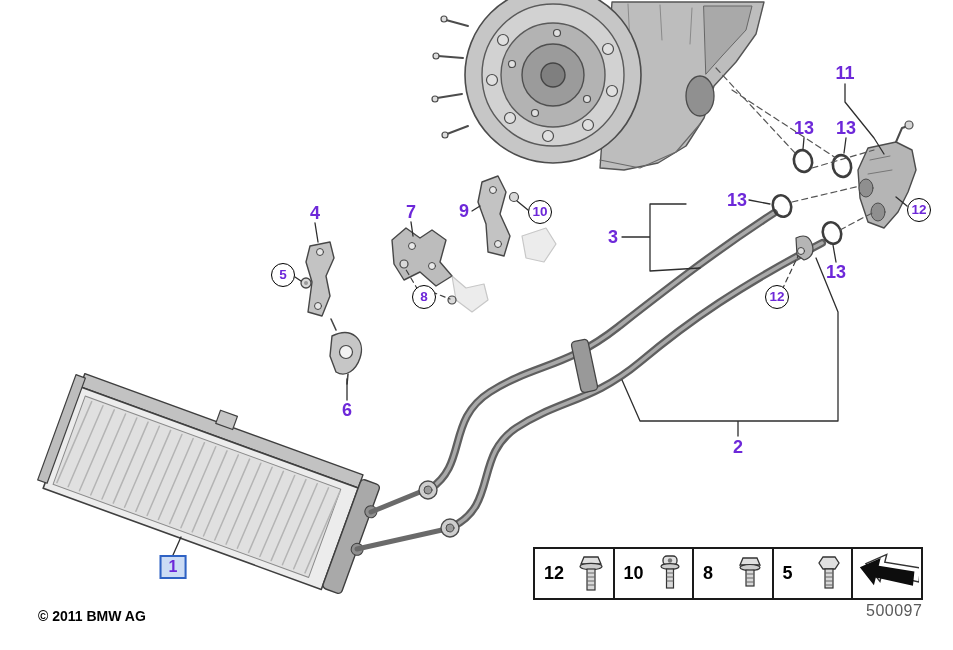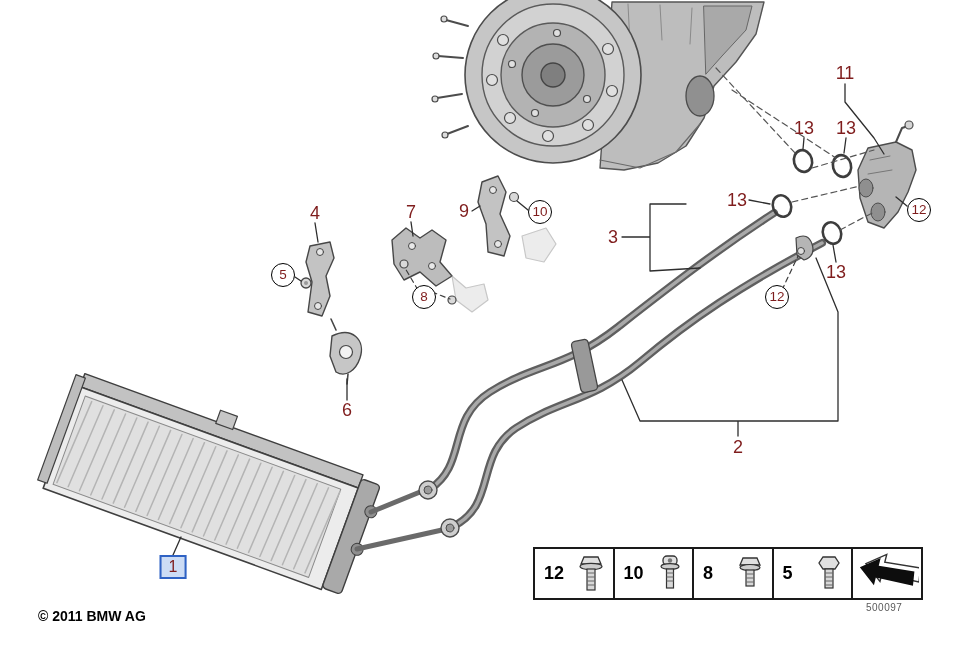--- a/index.html
+++ b/index.html
@@ -1,31 +1,31 @@
 <!DOCTYPE html>
 <html><head>
 <meta charset="utf-8">
 <style>
   * { margin:0; padding:0; box-sizing:border-box; }
   html,body { width:953px; height:650px; background:#fff; font-family:"Liberation Sans", sans-serif; }
   .stage { position:relative; width:953px; height:650px; background:#fff; overflow:hidden; }
   .art { position:absolute; left:0; top:0; }
-  .callout { position:absolute; transform:translate(-50%,-50%); font-weight:normal; color:#7f1d1d; line-height:1; user-select:none;text-align:center; }
+  .callout { position:absolute; transform:translate(-50%,-50%); font-weight:bold; color:#6d28d9; line-height:1; user-select:none;text-align:center; }
   .callout.plain { font-size:18px; }
   .callout.circled { width:24px; height:24px; border:1.8px solid #000; border-radius:50%;
                      font-size:13.5px; display:flex; align-items:center; justify-content:center; background:#fff; }
   .callout.highlight { font-size:16px; padding:2px 7px; background:#ccdcf5; border:2px solid #2f62c4; }
   .legend { position:absolute; left:533px; top:547px; width:390px; height:53px; display:flex;
             border:2px solid #1a1a1a; background:#fff; }
   .legend .cell { flex:1; display:flex; align-items:center; justify-content:space-between;
                   padding:2px 7px 2px 9px; border-right:2px solid #1a1a1a; }
   .legend .cell:last-child { border-right:none; justify-content:center; padding:2px; }
   .legend .num { font-weight:bold; font-size:18px; color:#000; }
   .copyright { position:absolute; left:38px; top:608px; font-size:14px; font-weight:bold; color:#000; }
-  .diagram-code { position:absolute; left:866px; top:602px; font-size:10px; color:#5a5a5a; letter-spacing:0.5px; }
+  .diagram-code { position:absolute; left:866px; top:602px; font-size:16px; color:#5a5a5a; letter-spacing:0.5px; }
 </style>
 </head>
 <body>
 
 <div class="stage">
 
   <svg class="art" width="953" height="650" viewBox="0 0 953 650">
     <g stroke-linejoin="round" stroke-linecap="round">
 
       <g>

